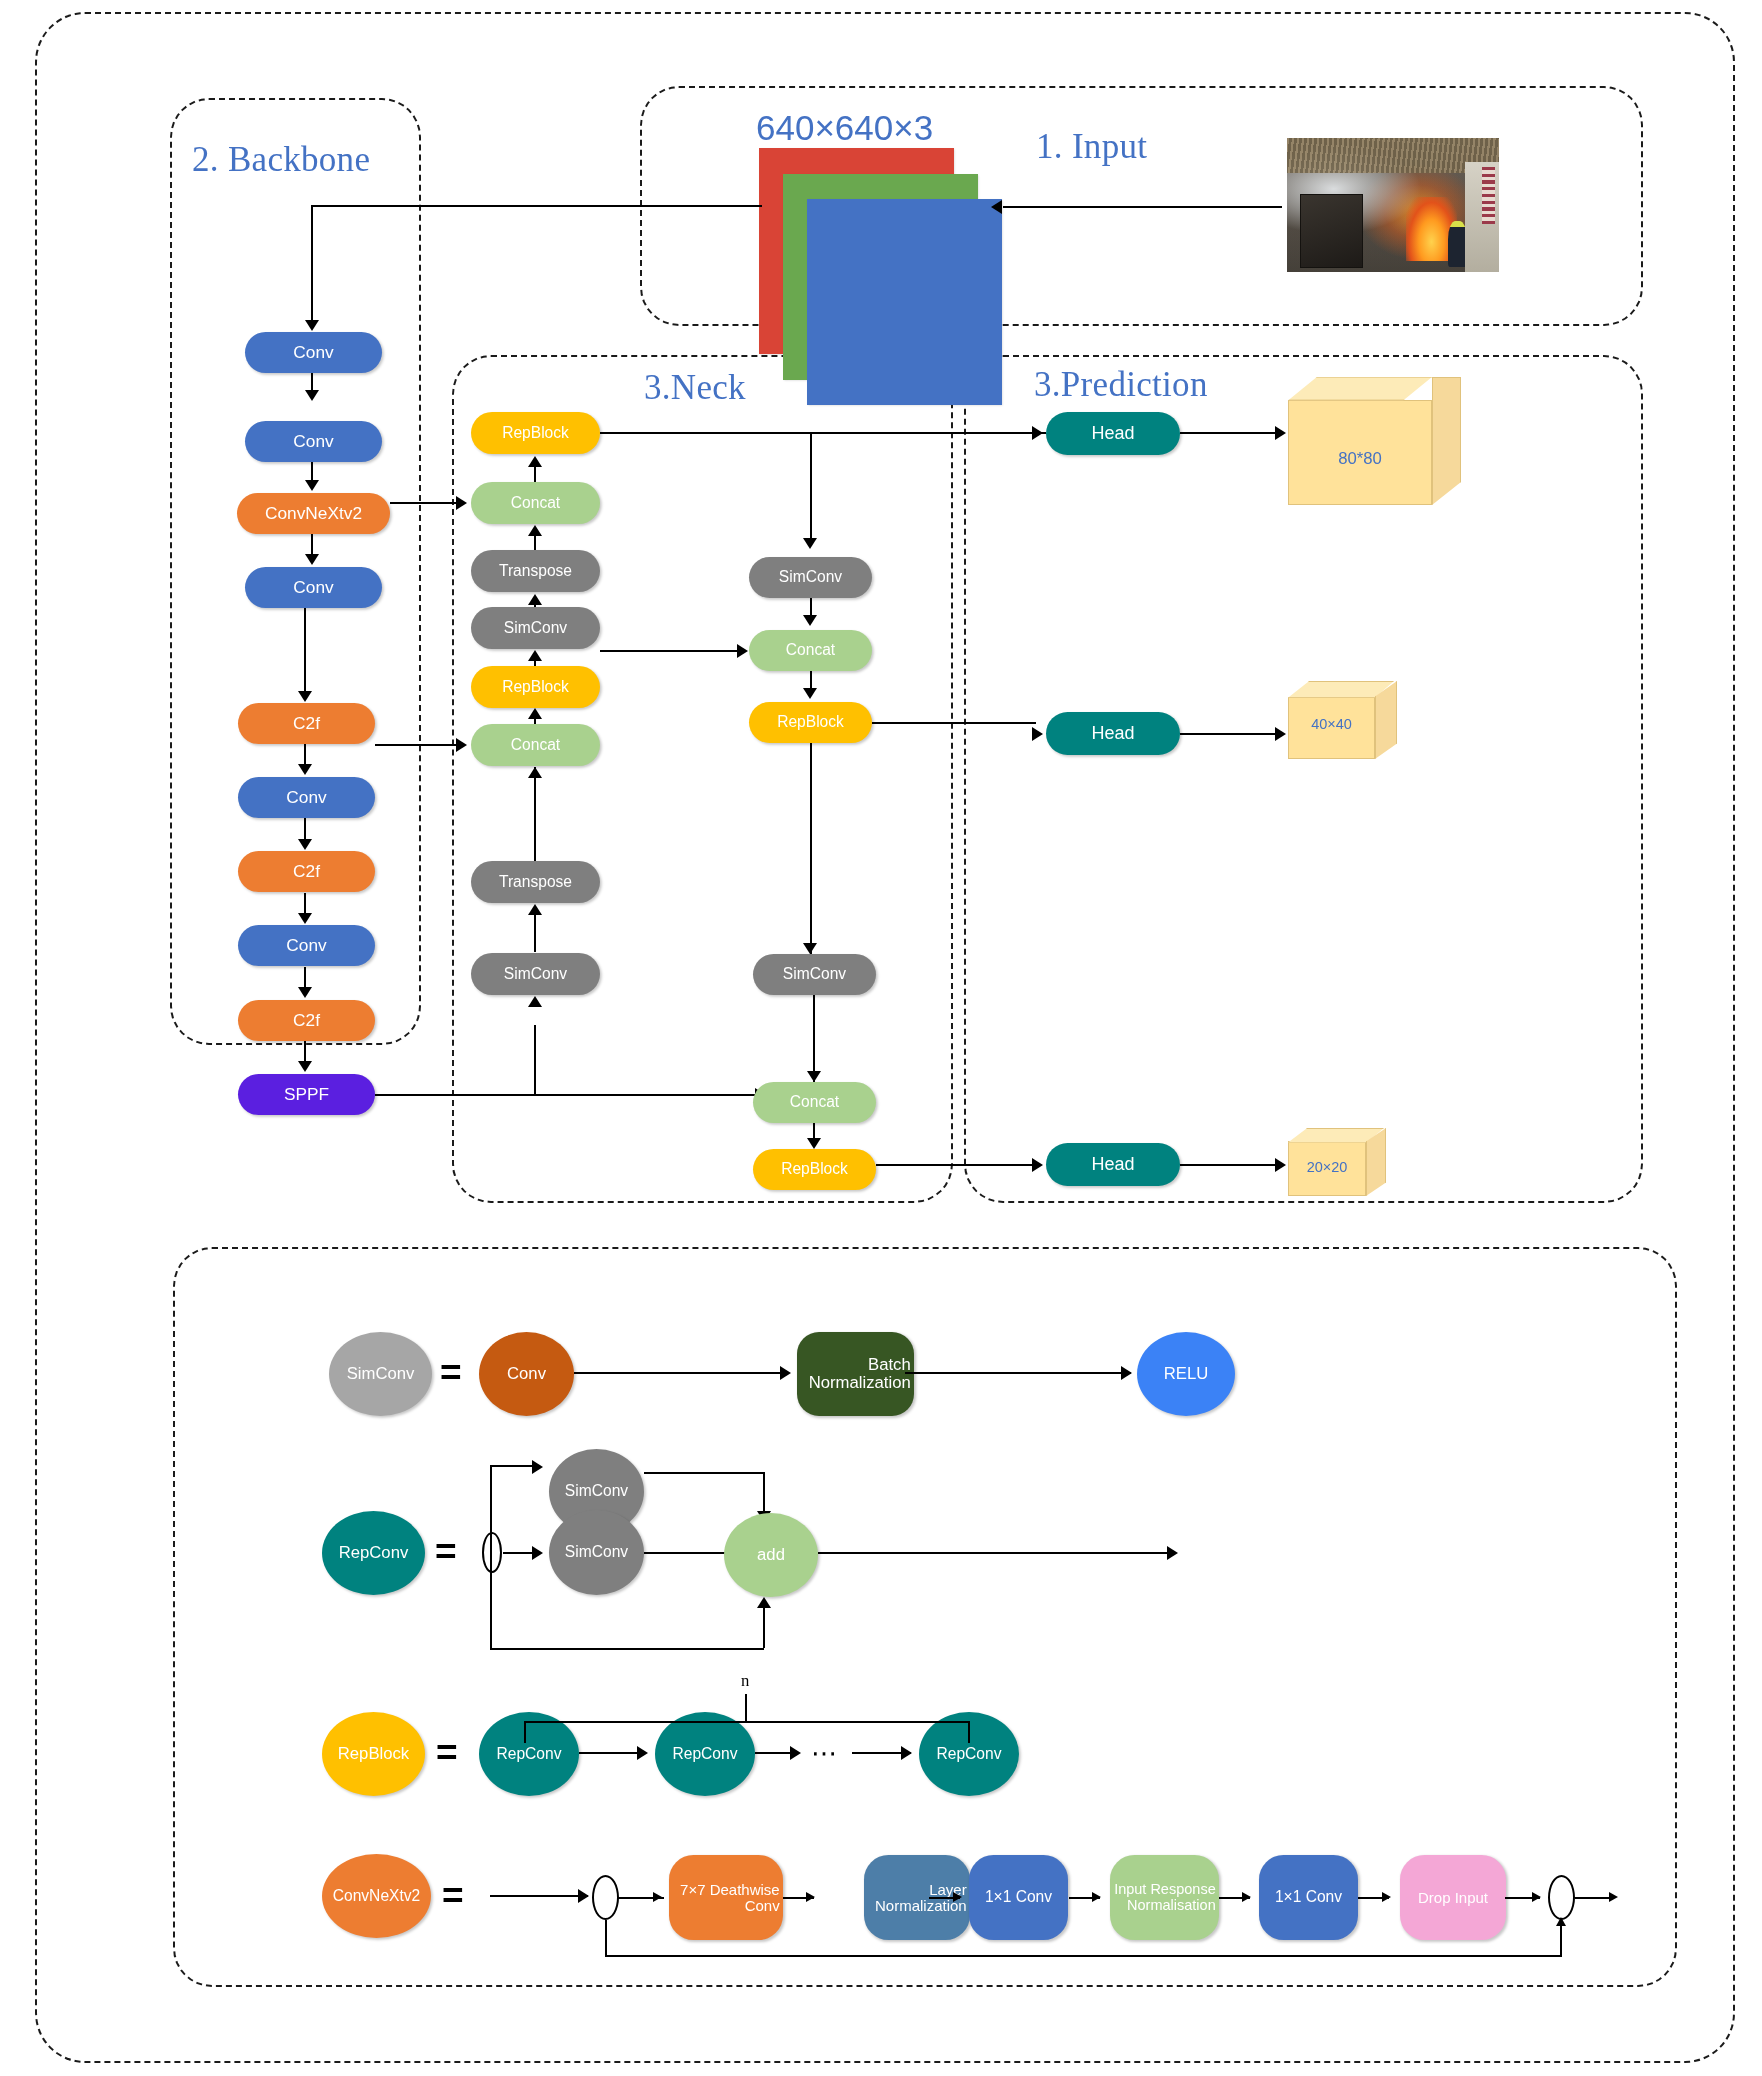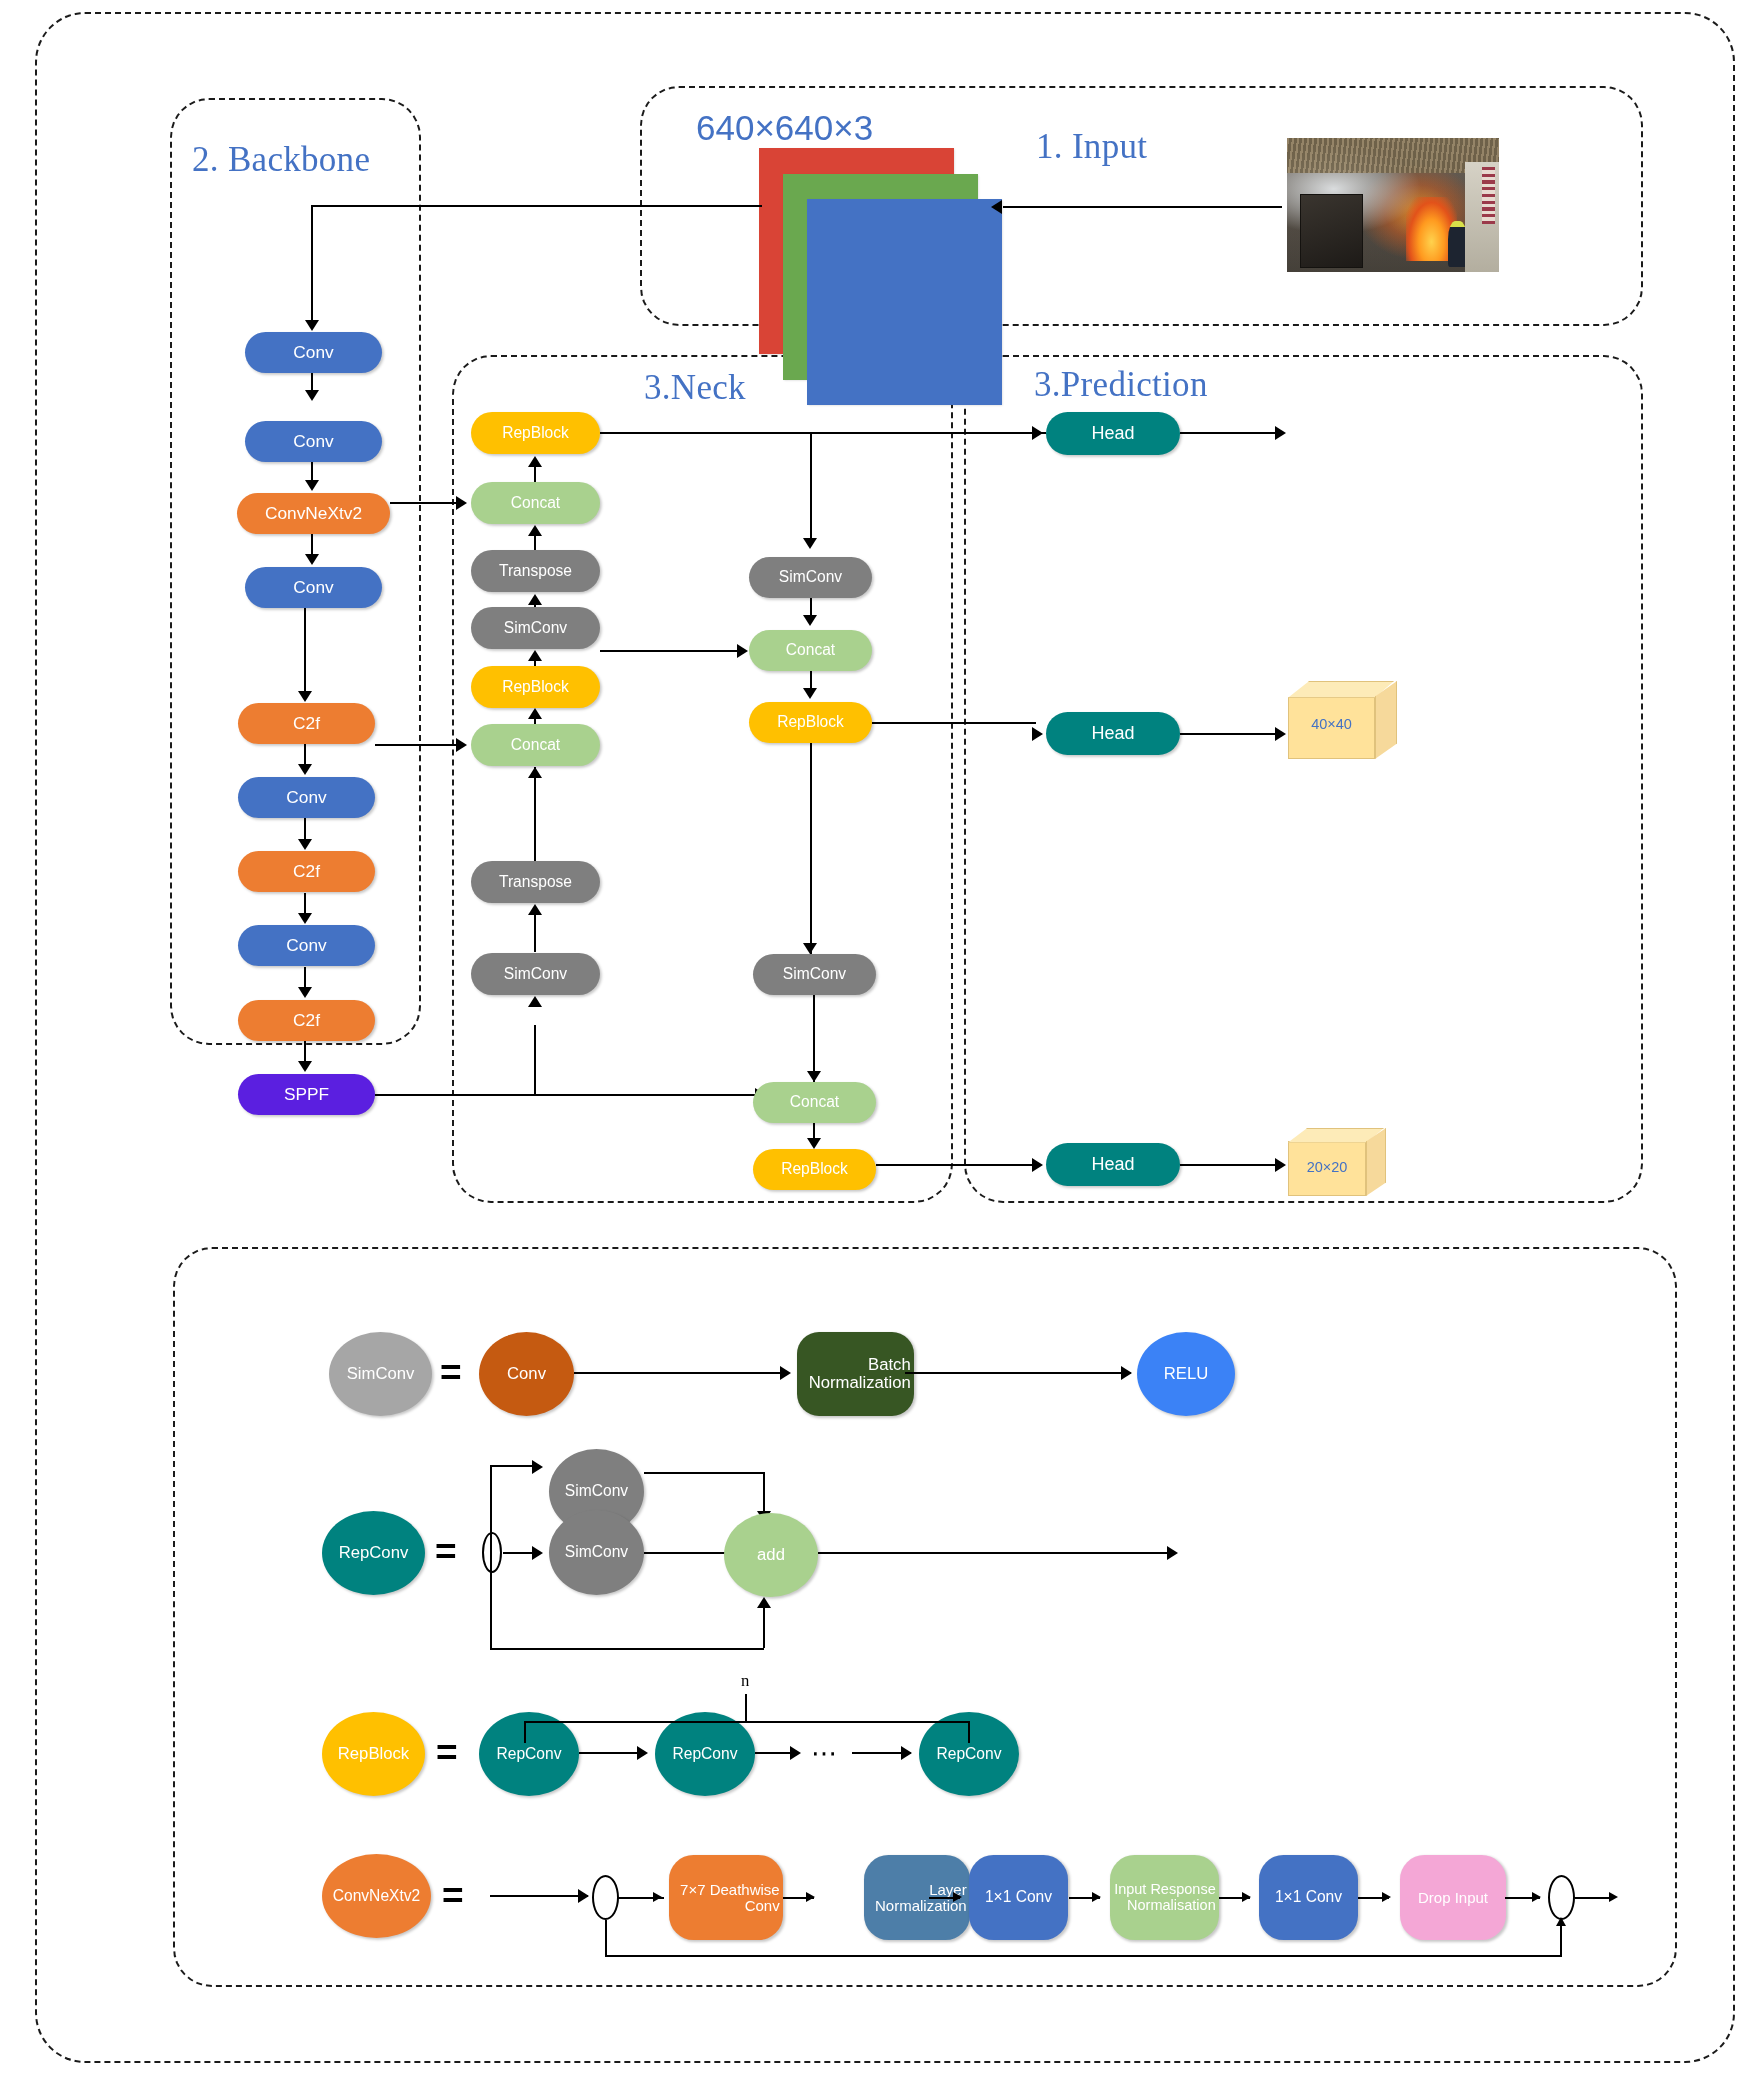--- a/index.html
+++ b/index.html
@@ -209,21 +209,21 @@
   <div class="dashbox" style="left:173px; top:1247px; width:1504px; height:740px;"></div>
 
   <div class="section-title title-lg" style="left:192px; top:140px;">2. Backbone</div>
 
   <div class="section-title title-lg" style="left:1036px; top:127px;">1. Input</div>
 
   <div class="section-title title-lg" style="left:644px; top:368px;">3.Neck</div>
 
   <div class="section-title title-lg" style="left:1034px; top:365px;">3.Prediction</div>
 
-  <div class="dim-label" style="left:696px; top:108px;">640×640×3</div>
+  <div class="dim-label" style="left:756px; top:108px;">640×640×3</div>
 
   <div class="plane plane-r" style="left:759px; top:148px; width:195px; height:206px;"></div>
   <div class="plane plane-g" style="left:783px; top:174px; width:195px; height:206px;"></div>
   <div class="plane plane-b" style="left:807px; top:199px; width:195px; height:206px;"></div>
 
   <div class="thumb" style="left:1287px; top:138px; width:212px; height:134px;">
     <div class="sky"></div>
     <div class="roof"></div>
     <div class="dark-mass"></div>
     <div class="flame"></div>
@@ -367,20 +367,29 @@
   <div class="arrow ar-down" style="left:803px; top:538px;"></div>
 
   <div class="ln lnh" style="left:600px; top:650px; width:143px;"></div>
   <div class="arrow ar-right" style="left:737px; top:644px;"></div>
 
   <div class="arrow ar-right" style="left:1032px; top:426px;"></div>
   <div class="node rpill c-teal" style="left:1046px; top:412px; width:134px; height:43px; font-size:18px;">Head</div>
   <div class="ln lnh" style="left:1180px; top:432px; width:103px;"></div>
   <div class="arrow ar-right" style="left:1275px; top:426px;"></div>
 
+  <div class="cube" style="left:1288px; top:377px; width:173px; height:128px;">
+    <div class="face-front" style="left:0; top:23.4px; width:144px; height:105px;"></div>
+    <div class="face-top" style="left:0; top:23.4px; width:144px; height:23.4px;
+         clip-path: polygon(0 100%, 20% 0, 100% 0, 80% 100%); background:#fdebb8;
+         transform: translateY(-23.4px); "></div>
+    <div class="face-side" style="left:144px; top:0px; width:29px; height:128px;
+         clip-path: polygon(0 0, 100% 0, 100% 82%, 0 100%); background:#f6d99b;"></div>
+    <div class="cube-label" style="left:0; top:72px; width:144px; font-size:16.7px;">80*80</div>
+  </div>
 
   <div class="arrow ar-right" style="left:1032px; top:727px;"></div>
   <div class="node rpill c-teal" style="left:1046px; top:712px; width:134px; height:43px; font-size:18px;">Head</div>
   <div class="ln lnh" style="left:1180px; top:733px; width:103px;"></div>
   <div class="arrow ar-right" style="left:1275px; top:727px;"></div>
 
   <div class="cube" style="left:1288px; top:681px; width:118px; height:78px;">
     <div class="face-front" style="left:0; top:15.6px; width:87px; height:62px;"></div>
     <div class="face-top" style="left:0; top:0; width:106px; height:16.7px;
          clip-path: polygon(0 100%, 20% 0, 100% 0, 82% 100%); background:#fdebb8;"></div>

